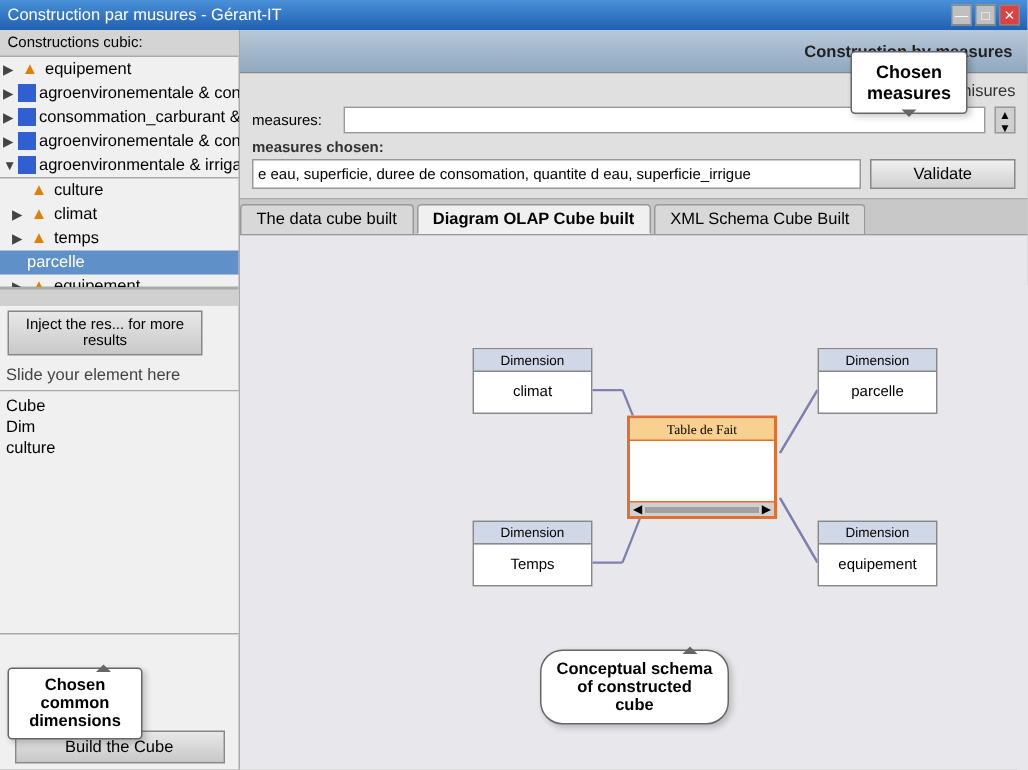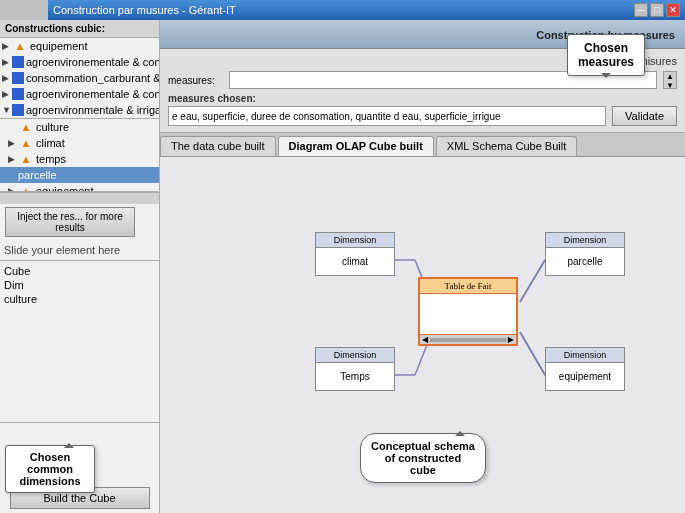--- a/index.html
+++ b/index.html
@@ -8,21 +8,20 @@
     
     .title-bar {
       background: linear-gradient(to bottom, #4a90d9, #2060b0);
       color: white;
       height: 20px;
       display: flex;
       align-items: center;
       padding: 0 5px;
       font-size: 11px;
       justify-content: space-between;
-      margin-left: 48px;
     }
     .title-bar-controls { display: flex; gap: 2px; }
     .title-bar-btn {
       width: 14px; height: 14px; background: #c0c0c0; border: 1px solid #888;
       cursor: pointer; font-size: 9px; display: flex; align-items: center; justify-content: center;
     }
 
     .main-content {
       display: flex;
       height: calc(100% - 20px);
@@ -32,21 +31,21 @@
     .left-panel {
       width: 160px;
       background: #f0f0f0;
       border-right: 1px solid #aaa;
       display: flex;
       flex-direction: column;
     }
     .left-panel-title {
       background: #d4d4d4;
       padding: 3px 5px;
-      font-weight: bold;
+      font-weight: normal;
       border-bottom: 1px solid #aaa;
       font-size: 10px;
     }
     .tree-container {
       flex: 1;
       overflow-y: auto;
       overflow-x: hidden;
       border-bottom: 1px solid #aaa;
     }
     .tree-item {
@@ -156,21 +155,21 @@
       height: 20px;
       border: 1px solid #999;
       background: white;
       padding: 1px 3px;
       font-size: 10px;
       overflow: hidden;
     }
     .validate-btn {
       background: linear-gradient(to bottom, #f0f0f0, #d0d0d0);
       border: 1px solid #888;
-      padding: 3px 12px;
+      padding: 3px 28px;
       cursor: pointer;
       font-size: 11px;
       white-space: nowrap;
     }
 
     
     .tabs-bar {
       display: flex;
       background: #c8c8c8;
       border-bottom: 1px solid #999;

